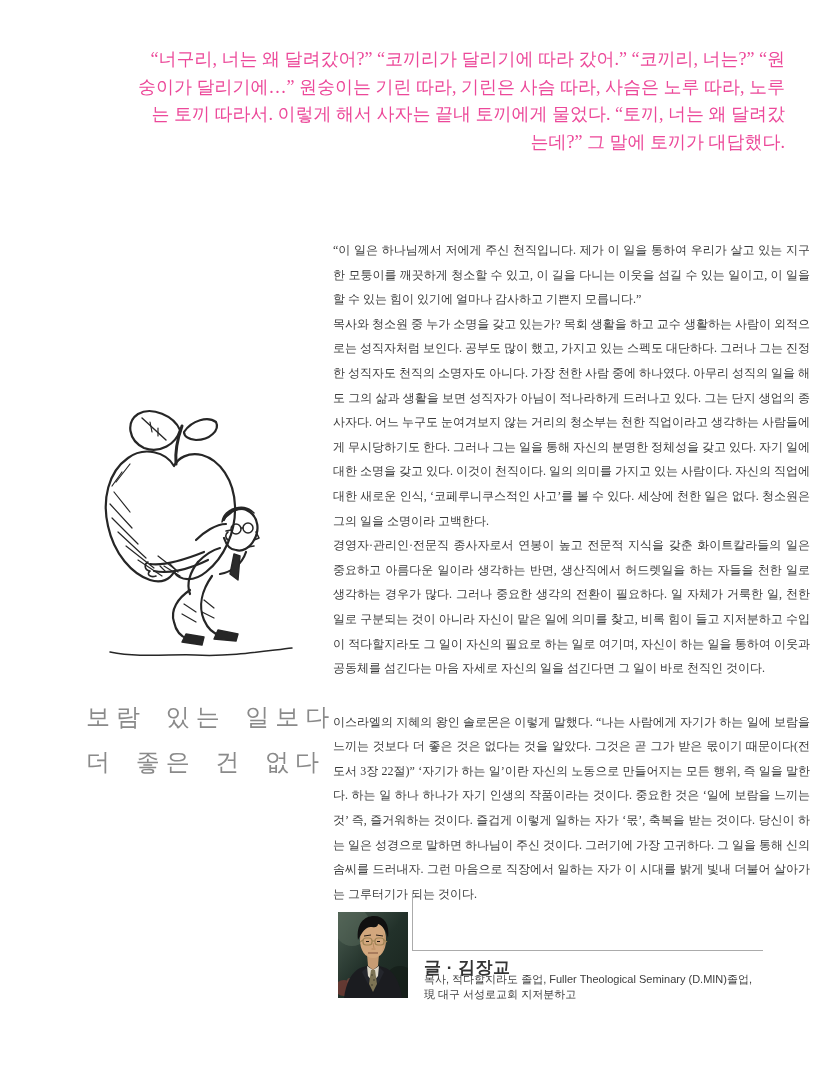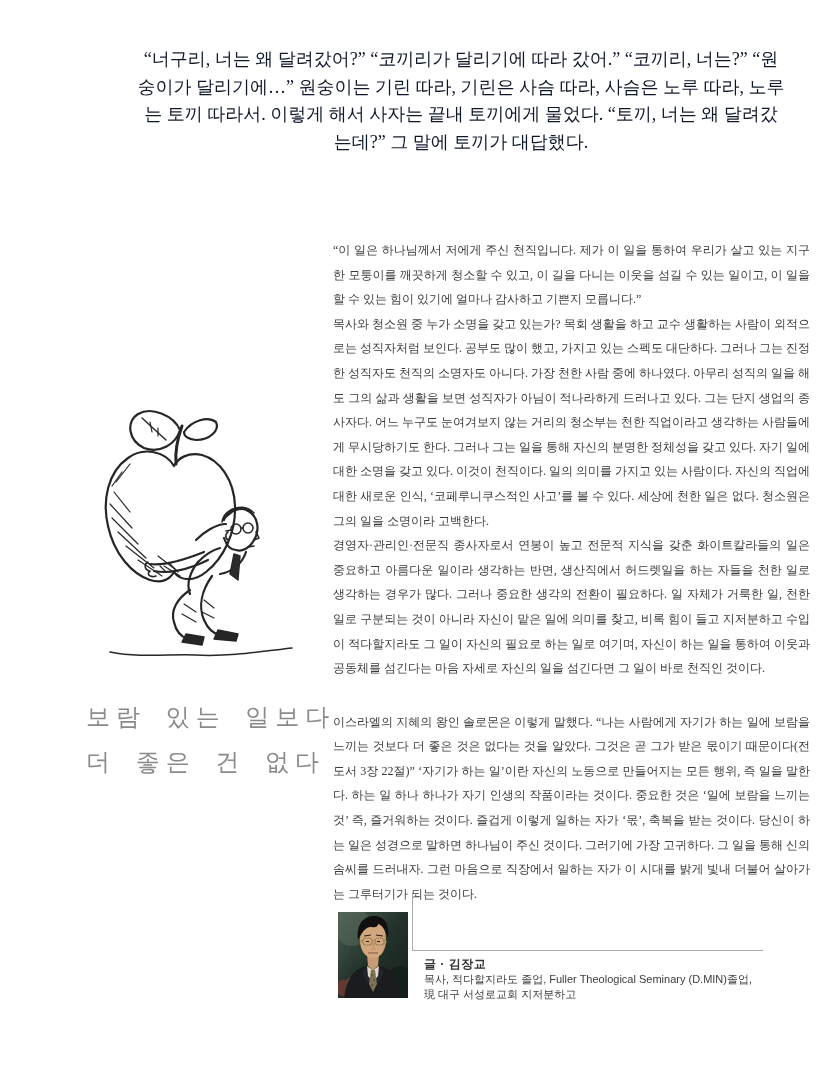--- a/index.html
+++ b/index.html
@@ -1,35 +1,35 @@
 <!DOCTYPE html>
 <html><head>
 <meta charset="utf-8">
 <style>
   html,body{margin:0;padding:0;background:#ffffff;}
   .page{position:relative;width:821px;height:1081px;background:#ffffff;overflow:hidden;
         font-family:"Liberation Sans",sans-serif;}
   .intro{position:absolute;left:137px;top:46px;width:648px;
          font-family:"Liberation Serif",serif;
-         font-size:18px;line-height:27.5px;color:#0f172a;text-align:center;}
+         font-size:18px;line-height:27.5px;color:#ec4899;text-align:right;}
   .illustration{position:absolute;left:100px;top:408px;width:200px;height:258px;}
   .pull-quote{position:absolute;left:86px;top:694px;width:210px;
               font-family:"Liberation Sans",sans-serif;
               font-size:24px;color:#8a8a8a;letter-spacing:6px;word-spacing:7px;}
   .pull-quote .pq-line{display:block;height:45px;line-height:45px;white-space:nowrap;}
   .body-col{position:absolute;left:333px;top:214px;width:477px;
             font-family:"Liberation Serif",serif;
             font-size:12px;line-height:24.6px;color:#3a3a3a;text-align:justify;margin-top:24px;}
   .body-col p{margin:0;}
   .body-col p.spaced{margin-top:29px;}
   .author-photo{position:absolute;left:338px;top:912px;width:70px;height:86px;overflow:hidden;}
   .v-rule{position:absolute;left:412px;top:893px;width:1px;height:58px;background:#ababab;}
   .h-rule{position:absolute;left:412px;top:950px;width:351px;height:1px;background:#ababab;}
   .author-byline{position:absolute;left:424px;top:956px;
-                 font-size:12px;font-weight:bold;color:#333333;letter-spacing:.5px;}
+                 font-size:17px;font-weight:bold;color:#333333;letter-spacing:.5px;}
   .author-creds{position:absolute;left:424px;top:972px;width:340px;
                 font-size:11px;line-height:14.5px;color:#3c3c3c;}
   svg{display:block;}
 </style>
 </head>
 <body>
 
 <div class="page">
 
   <div class="intro">“너구리, 너는 왜 달려갔어?” “코끼리가 달리기에 따라 갔어.” “코끼리, 너는?” “원숭이가 달리기에…” 원숭이는 기린 따라, 기린은 사슴 따라, 사슴은 노루 따라, 노루는 토끼 따라서. 이렇게 해서 사자는 끝내 토끼에게 물었다. “토끼, 너는 왜 달려갔는데?” 그 말에 토끼가 대답했다.</div>

